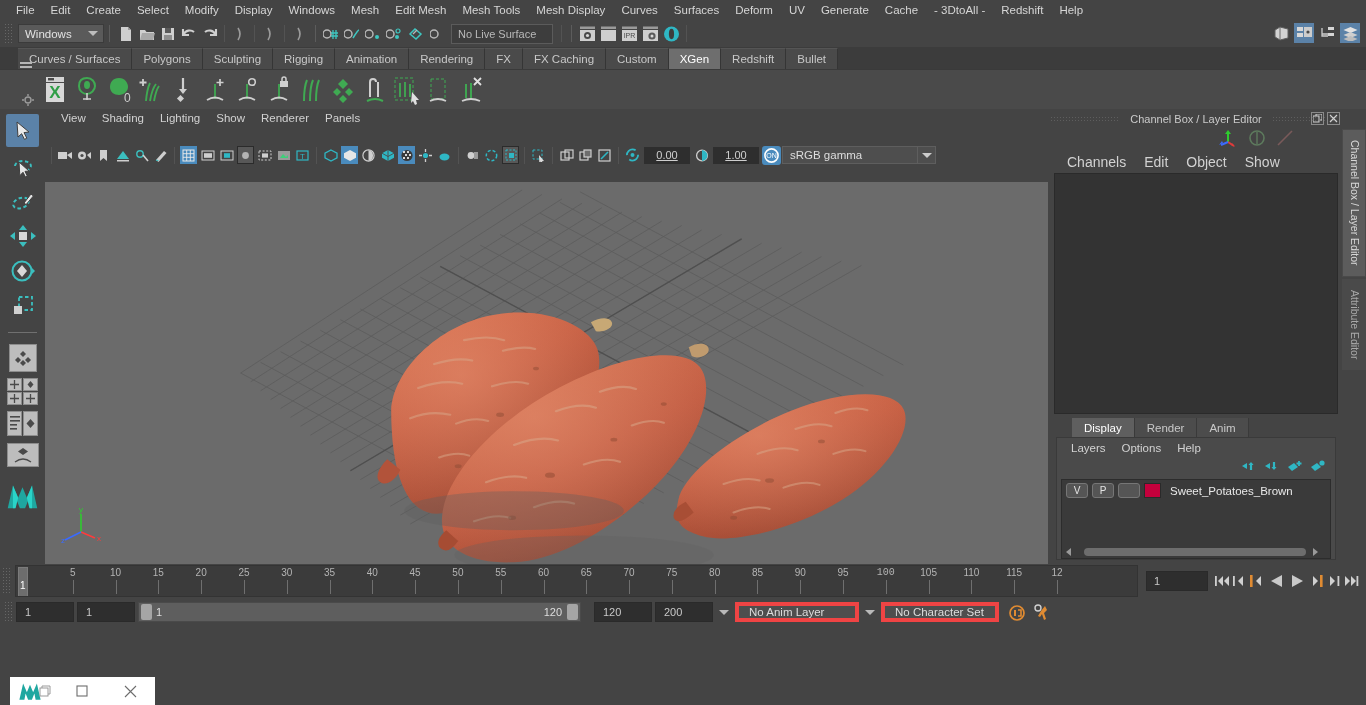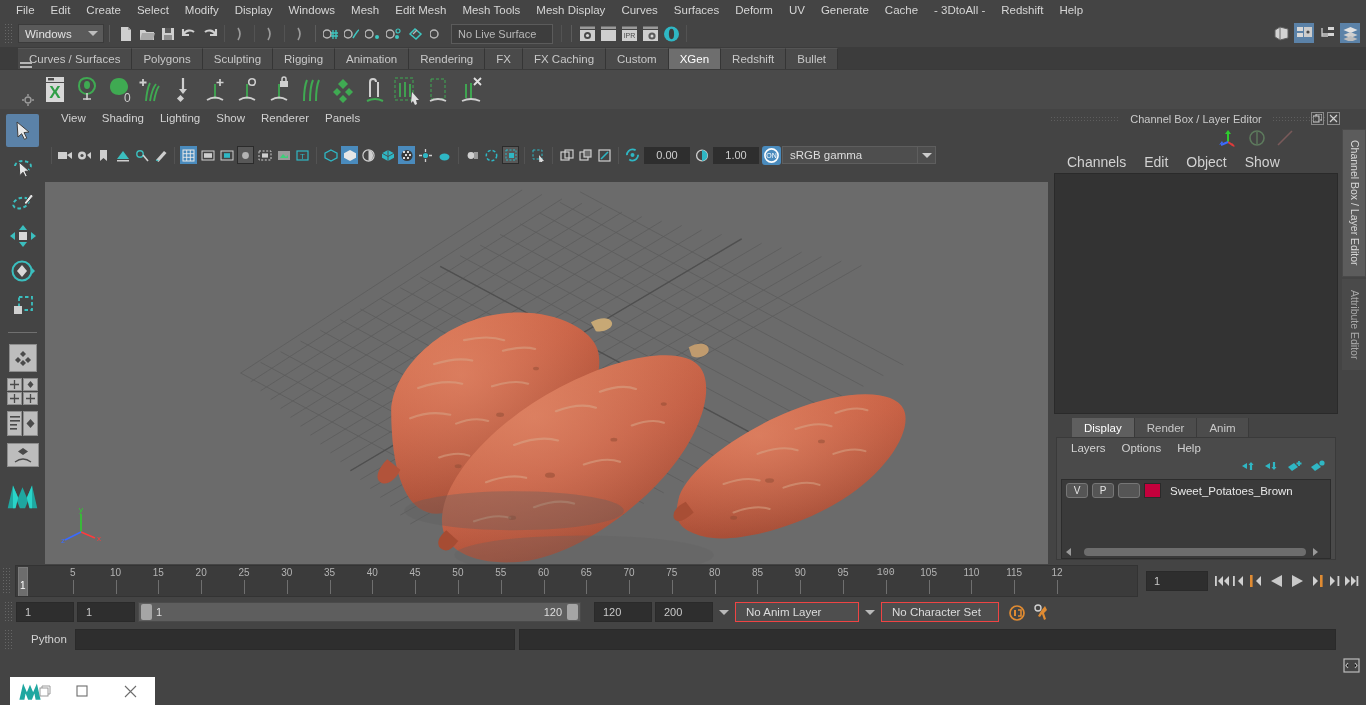--- a/index.html
+++ b/index.html
@@ -80,21 +80,21 @@
   
   .vpwrap{ flex:1; display:flex; flex-direction:column; background:#444; padding:0 2px 0 0;gap:16px;}
   .vpmenu{ height:19px; display:flex; align-items:center; font-size:11.5px; color:#d2d2d2;
            padding-left:8px; background:#444;}
   .vpmenu .mi{ padding:0 8px; line-height:19px;}
   .vptool{ height:22px; display:flex; align-items:center; background:#444; gap:0px; padding-left:2px;}
   .vic{ width:17px;height:18px; display:flex;align-items:center;justify-content:center; margin:0 1px;}
   .vic.on{ background:#4a8bbd; }
   .vic.outl{ border:1px solid #2b2b2b; background:#585858;}
   .numfield{ height:17px; width:46px; background:#2e2e2e; color:#cfcfcf; font-size:11px;
-             display:flex;align-items:center;justify-content:center; margin:0 2px;}
+             display:flex;align-items:center;justify-content:center; margin:0 2px;text-decoration:underline;}
   .gammabox{ height:18px; width:136px; background:#4e4e4e; border:1px solid #5e5e5e;
              font-size:11.5px; color:#ddd; display:flex; align-items:center; padding-left:7px;}
   .gammacaret{ width:18px;height:18px;display:flex;align-items:center;justify-content:center;
                background:#4e4e4e;border:1px solid #5e5e5e;border-left:none;}
   .viewport{ position:relative; flex:1; background:#6b6b6b; overflow:hidden; }
   .persp{ position:absolute; left:0; right:0; bottom:4px; text-align:center;
           font-size:10.5px; font-weight:bold; color:#ffffff; letter-spacing:.2px;}
   .axisgiz{ position:absolute; left:14px; bottom:14px; width:48px; height:48px;}
 
   
@@ -155,21 +155,21 @@
 
   
   .rangerow{ height:28px; background:#444; display:flex; align-items:center; padding-left:4px; gap:3px;}
   .rfield{ height:20px; width:58px; background:#2e2e2e; border:1px solid #2a2a2a;
            color:#c8c8c8; font-size:11px; display:flex;align-items:center; padding-left:8px;}
   .rangebar{ position:relative; height:20px; flex:0 0 auto; width:443px; background:#5e5e5e;
              border:1px solid #4a4a4a; display:flex; align-items:center;}
   .rhandle{ width:11px;height:16px;background:#a5a5a5;border-radius:2px;}
   .rtext{ font-size:11px; color:#dedede; }
   .dropcaret{ width:16px;height:20px;display:flex;align-items:center;justify-content:center;}
-  .combo{ height:20px; background:#4e4e4e; border:1px solid #ef4444; font-size:11.5px;
+  .combo{ height:20px; background:#4e4e4e; border:4px solid #ef4444; font-size:11.5px;
           color:#dcdcdc; display:flex; align-items:center; padding:0 10px;}
 
   
   .cmdrow{ height:26px; background:#444; display:flex; align-items:center; padding-left:4px; gap:4px;}
   .cmdlabel{ font-size:11.5px; color:#d2d2d2; width:54px; padding-left:14px;}
   .cmdinput{ height:21px; background:#2e2e2e; border:1px solid #2a2a2a; flex:0 0 auto; }
   .helpline{ height:22px; background:#444; }
 
   
   .taskbar{ position:absolute; left:10px; bottom:0; width:145px; height:28px;
@@ -1284,36 +1284,20 @@
         </svg>
     </div>
     <div class="pbtn" style="width:22px;">
       <svg width="18" height="17">
           <circle cx="5" cy="4" r="3" fill="none" stroke="#d0d0d0" stroke-width="1.4"></circle>
           <path d="M12 2l2 4-3 3 2 6-2 1-2-6-2 3-2-1 3-5z" fill="#e08b32"></path>
         </svg>
     </div>
   </div>
 
-  <div class="cmdrow">
-    <div class="dots" style="height:20px;"></div>
-    <div class="cmdlabel">Python</div>
-    <div class="cmdinput" style="width:440px;">
-      <span></span>
-    </div>
-    <div class="cmdinput" style="flex:1;margin-right:30px;"></div>
-    <div style="position:absolute;right:6px;bottom:28px;">
-      <svg width="17" height="15">
-          <rect x="1" y="1" width="15" height="13" fill="none" stroke="#bcbcbc" stroke-width="1.2"></rect>
-          <g stroke="#bcbcbc" stroke-width="1.2">
-            <path d="M5 5L3 7.5 5 10M12 5l2 2.5-2 2.5"></path>
-          </g>
-        </svg>
-    </div>
-  </div>
 
   <div class="helpline"></div>
 
   <div class="bottomstrip"></div>
   <div class="taskbar">
     <div class="tb-item" style="width:48px;">
       <svg width="26" height="20" viewBox="0 0 38 32">
         <path d="M2 30L8 4l6 14L19 6l5 12 6-14 6 26-8 0-2-10-4 10h-6l-4-10-2 10z" fill="#1fa7a0"></path>
       </svg>
       <svg width="12" height="12" style="margin-left:-4px;">

